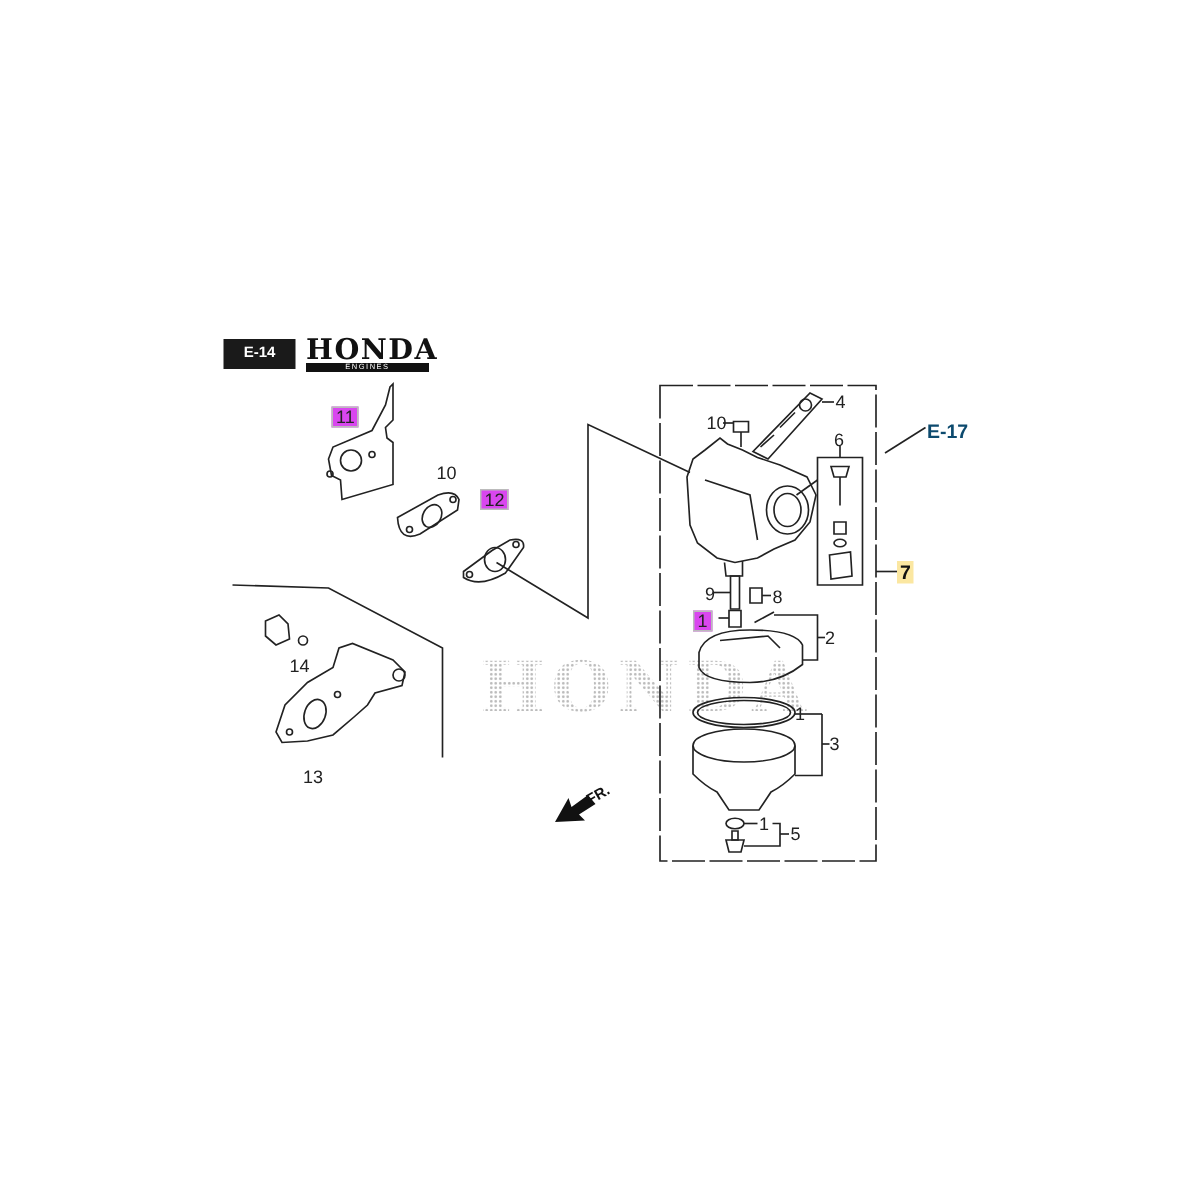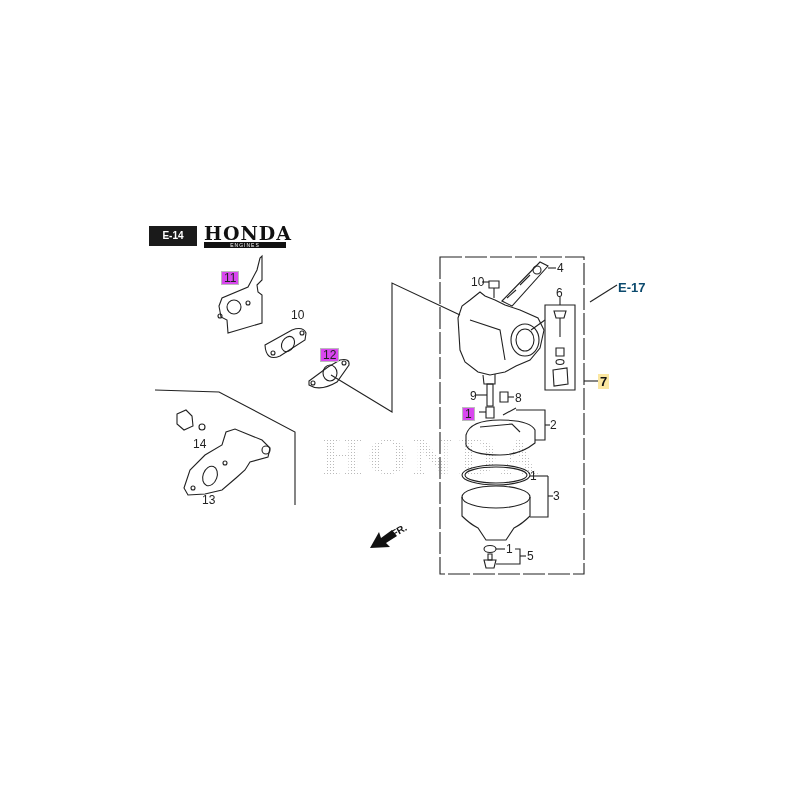--- a/index.html
+++ b/index.html
@@ -120,23 +120,23 @@
     <path d="M520 556 L526 556"></path>
   </g>
 
   <g fill="#111">
     <path d="M370 548 L379 532 L381 538 L392 530 L397 536 L386 543 L390 547 Z"></path>
   </g>
 </svg>
 
 <div class="abs lbl lbl-box" style="left:221px;top:271px">11</div>
 <div class="abs lbl" style="left:291px;top:309px">10</div>
-<div class="abs lbl lbl-box" style="left:320px;top:348px">12</div>
+<div class="abs lbl lbl-box" style="left:320px;top:326px">12</div>
 <div class="abs lbl" style="left:193px;top:438px">14</div>
-<div class="abs lbl" style="left:202px;top:494px">13</div>
+<div class="abs lbl" style="left:202px;top:512px">13</div>
 <div class="abs lbl" style="left:471px;top:276px">10</div>
 <div class="abs lbl" style="left:557px;top:262px">4</div>
 <div class="abs lbl" style="left:556px;top:287px">6</div>
 <div class="abs ref" style="left:618px;top:280px">E-17</div>
 <div class="abs hl" style="left:598px;top:374px">7</div>
 <div class="abs lbl" style="left:470px;top:390px">9</div>
 <div class="abs lbl" style="left:515px;top:392px">8</div>
 <div class="abs lbl lbl-box" style="left:462px;top:407px">1</div>
 <div class="abs lbl" style="left:550px;top:419px">2</div>
 <div class="abs lbl" style="left:530px;top:470px">1</div>

